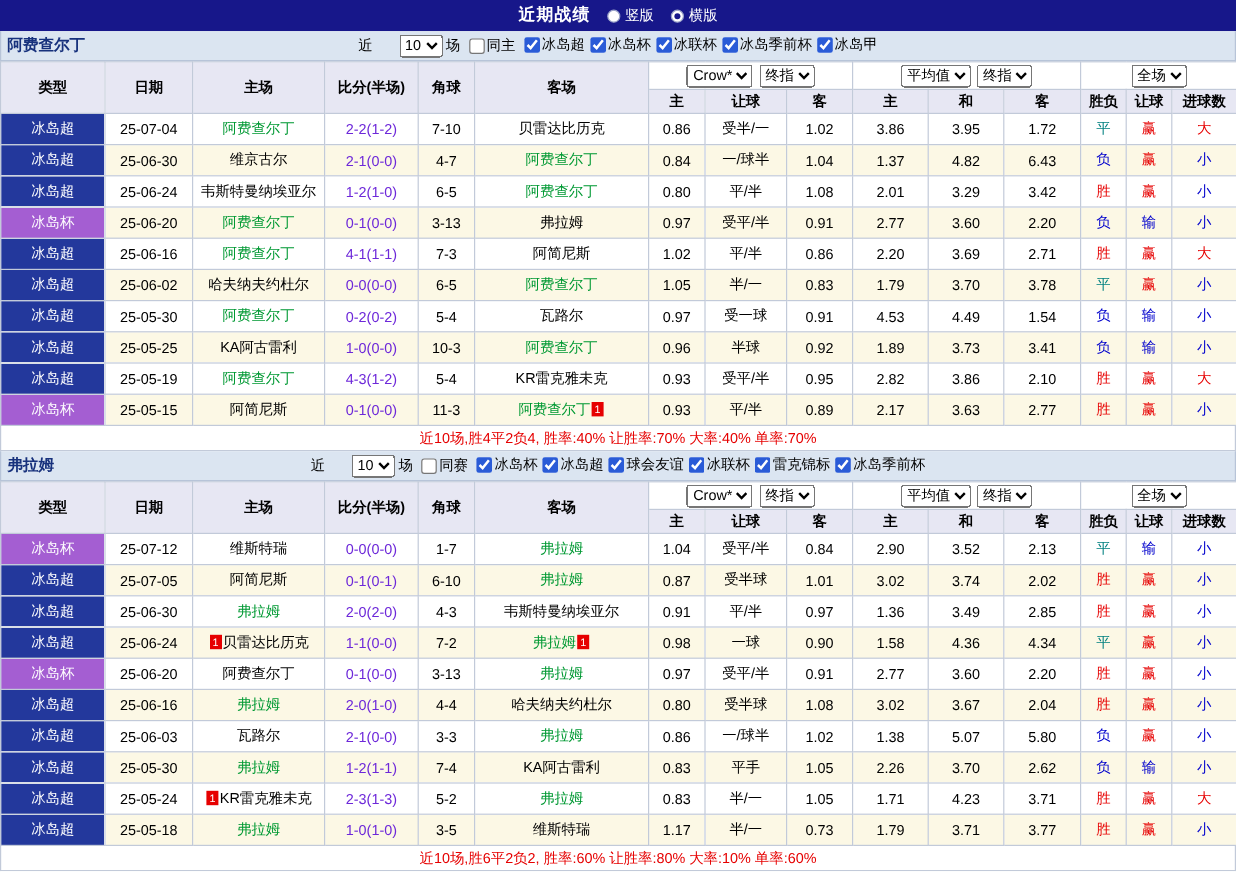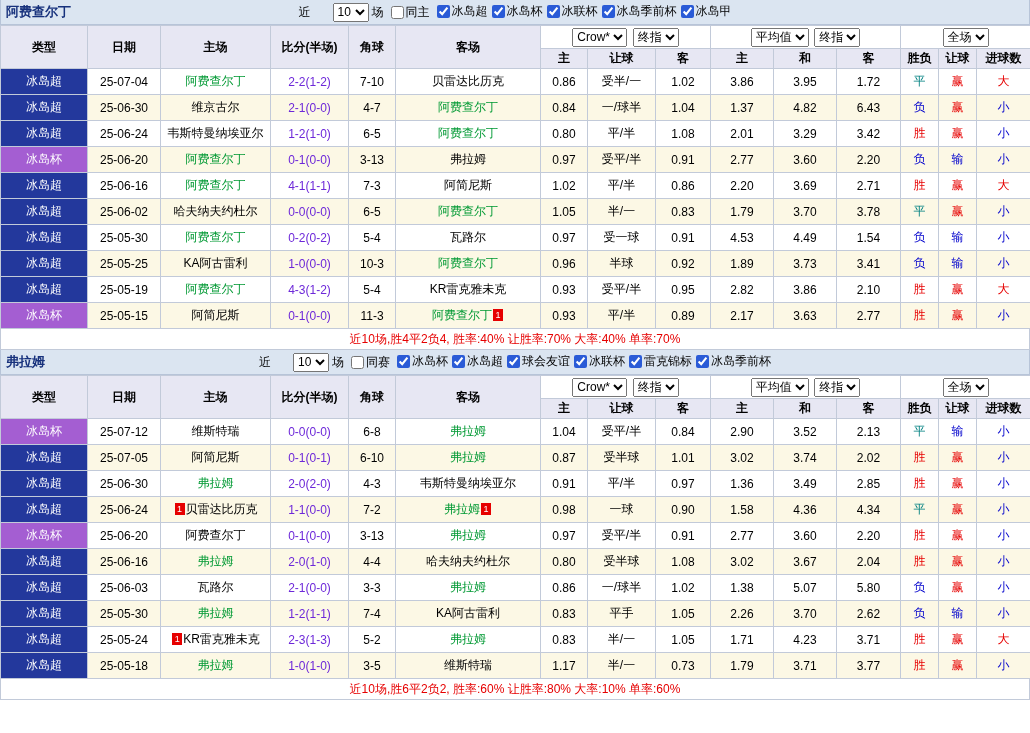--- a/index.html
+++ b/index.html
@@ -19,41 +19,52 @@
   .filters{margin:0 auto;display:flex;align-items:center;gap:3px;}
   .filters select{font-size:12px;height:19px;margin-left:19px;}
   .chk{display:inline-flex;align-items:center;gap:1px;cursor:pointer;}
   .chk input{width:13px;height:13px;margin:0 1px 0 4px;accent-color:#2a5bd7;}
 
   
   table{border-collapse:collapse;table-layout:fixed;width:1030px;}
   th,td{border:1px solid #c2cad9;text-align:center;overflow:hidden;white-space:nowrap;padding:0 1px;}
   thead th{background:#e7e7f3;font-weight:bold;height:20px;font-size:12px;}
   thead th.sel-cell{background:#ffffff;font-weight:normal;height:23px;}
-  thead th.sel-cell select{font-size:12px;height:19px;margin:0 1px;}
+  thead th.sel-cell select{font-size:12px;height:19px;margin:0 1px;text-align:right;}
   tbody td{height:26px;font-size:12px;background:#fff;}
   tbody tr:nth-child(even) td{background:#fcf8e5;}
   td.lg{color:#fff !important;}
   td.lg-super{background:#23389c !important;}
   td.lg-cup{background:#a45ed2 !important;}
   .score{color:#6d28d9;}
   .tm{color:#000;cursor:pointer;}
   .tm.focus{color:#009933;}
   .badge{display:inline-block;background:#e60000;color:#fff;font-size:9px;min-width:10px;height:12px;line-height:12px;text-align:center;margin:0 1px;vertical-align:1px;}
   .r-red{color:#e60000;}
   .r-blue{color:#0000cc;}
   .r-teal{color:#008080;}
 
   .summary{height:21px;line-height:21px;text-align:center;color:#e60000;border:1px solid #c2cad9;border-top:none;background:#fff;}
 </style>
 </head>
 <body>
 
 <div class="page">
 
+  <div class="topbar">
+    <span class="title">近期战绩</span>
+    <span class="radio">
+      <span class="dot"></span>
+      <span>竖版</span>
+    </span>
+    <span class="radio sel">
+      <span class="dot"></span>
+      <span>横版</span>
+    </span>
+  </div>
 
   <div id="sections">
   <div class="section">
     <div class="section-bar">
       <span class="team-name">阿费查尔丁</span>
       <div class="filters">
         <span>近</span>
         <select><option>10</option></select>
         <span>场</span>
         <label class="chk">
@@ -388,21 +399,21 @@
           <th>让球</th>
           <th>进球数</th>
         </tr>
       </thead>
       <tbody>
             <tr>
               <td class="lg lg-cup">冰岛杯</td>
               <td>25-07-12</td>
               <td><span class="tm">维斯特瑞</span></td>
               <td class="score">0-0(0-0)</td>
-              <td>6-8</td>
+              <td>1-7</td>
               <td><span class="tm focus">弗拉姆</span></td>
               <td>1.04</td>
               <td>受平/半</td>
               <td>0.84</td>
               <td>2.90</td>
               <td>3.52</td>
               <td>2.13</td>
               <td class="r-teal">平</td>
               <td class="r-blue">输</td>
               <td class="r-blue">小</td>

